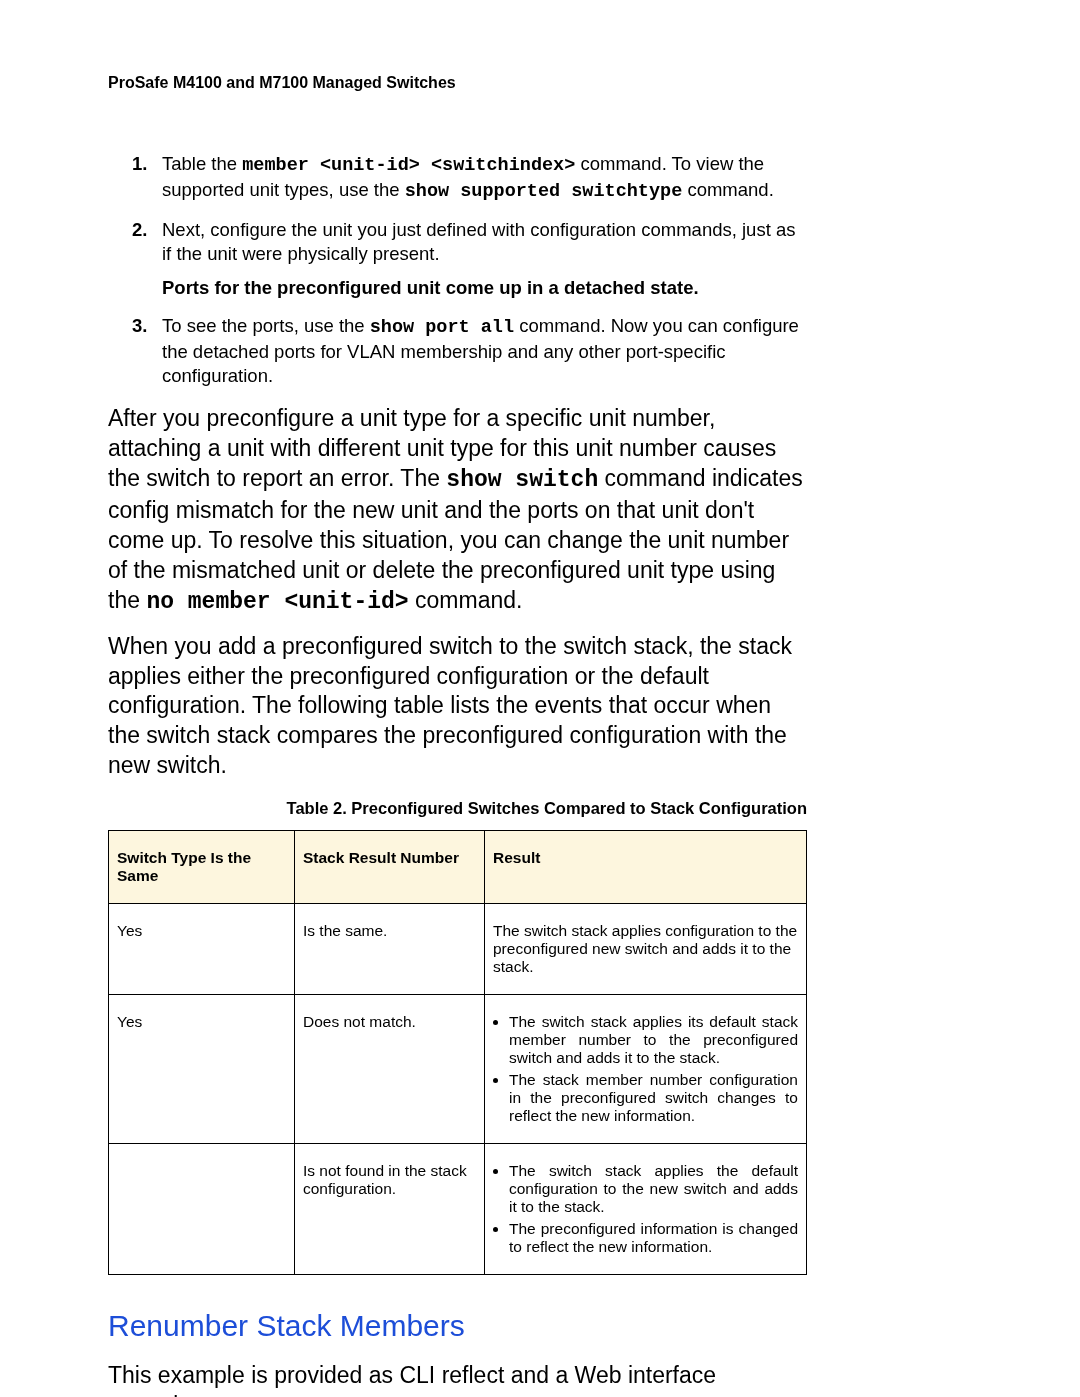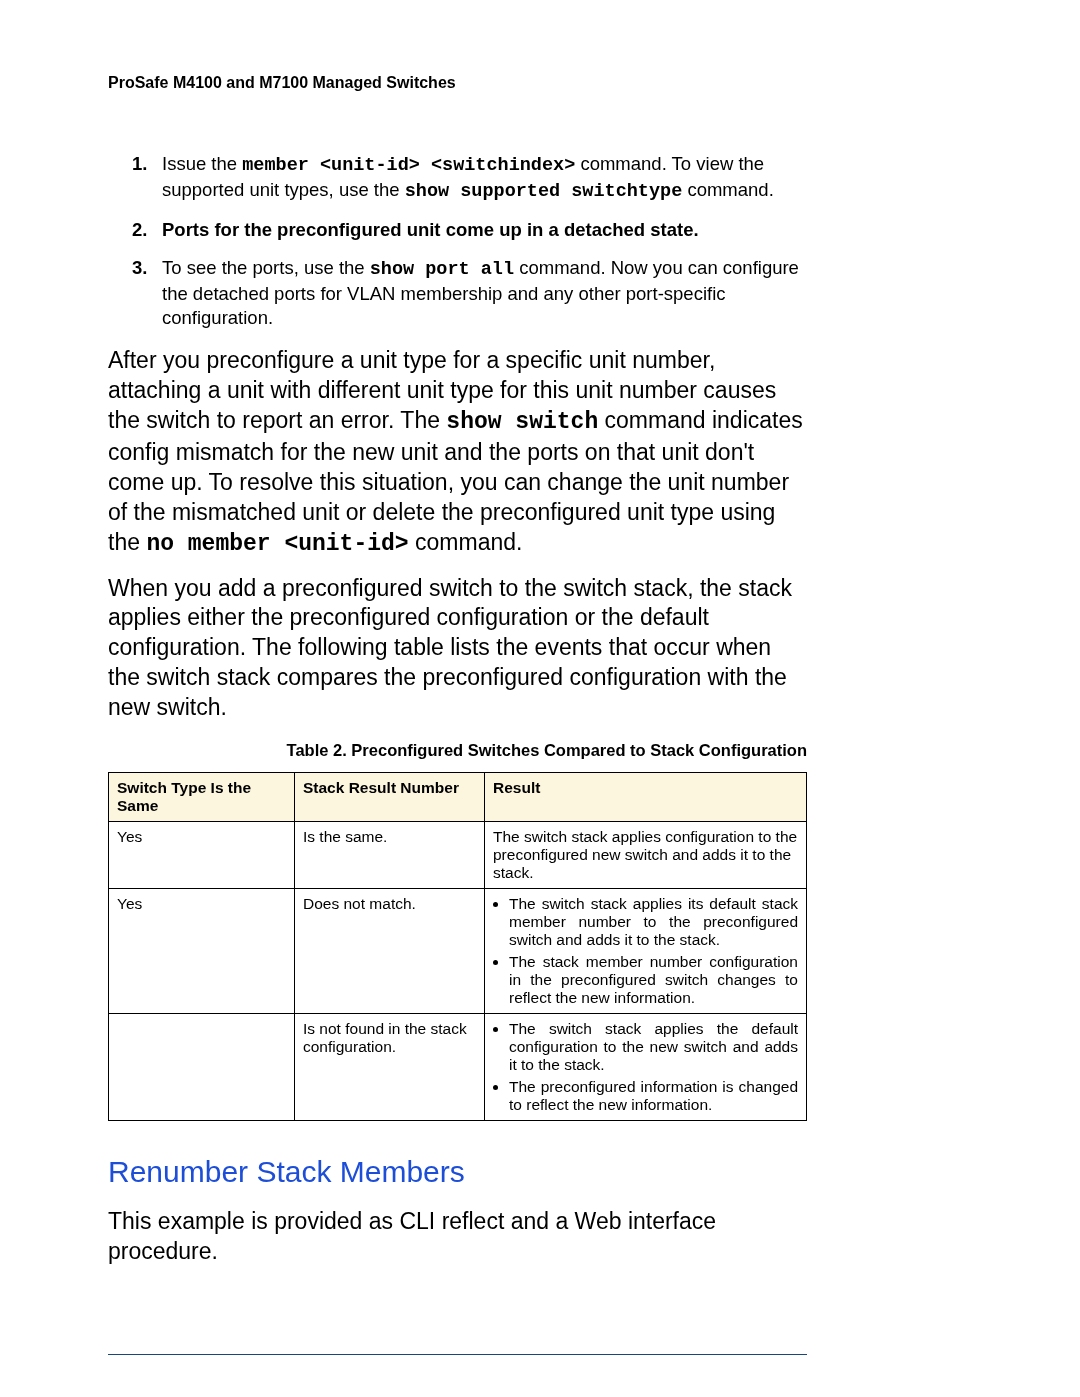--- a/index.html
+++ b/index.html
@@ -60,21 +60,21 @@
       margin: 18px 0 12px 0;
       text-align: right;
     }
     table.dt {
       width: 100%;
       border-collapse: collapse;
       font-size: 15.5px;
     }
     table.dt th, table.dt td {
       border: 1px solid #000;
-      padding: 6px 8px;
+      padding: 18px 8px;
       vertical-align: top;
       text-align: left;
     }
     table.dt thead th {
       background: #fdf6de;
       font-weight: bold;
     }
     table.dt .c1 { width: 186px; }
     table.dt .c2 { width: 190px; }
     ul.cell-bullets {
@@ -114,24 +114,25 @@
   </style>
 </head>
 <body>
 
 <div class="page">
   <div class="header">ProSafe M4100 and M7100 Managed Switches</div>
 
   <ol class="steps">
     <li>
       <span class="num">1.</span>
-      <span>Issue the </span><span class="mono">member &lt;unit-id&gt; &lt;switchindex&gt;</span><span> command. To view the supported unit types, use the </span><span class="mono">show supported switchtype</span><span> command.</span>
+      <span>Table the </span><span class="mono">member &lt;unit-id&gt; &lt;switchindex&gt;</span><span> command. To view the supported unit types, use the </span><span class="mono">show supported switchtype</span><span> command.</span>
     </li>
     <li>
       <span class="num">2.</span>
+      <span>Next, configure the unit you just defined with configuration commands, just as if the unit were physically present.</span>
       <div class="sub">Ports for the preconfigured unit come up in a detached state.</div>
     </li>
     <li>
       <span class="num">3.</span>
       <span>To see the ports, use the </span><span class="mono">show port all</span><span> command. Now you can configure the detached ports for VLAN membership and any other port-specific configuration.</span>
     </li>
   </ol>
 
   <p class="body-p">
     <span>After you preconfigure a unit type for a specific unit number, attaching a unit with different unit type for this unit number causes the switch to report an error. The </span><span class="mono">show switch</span><span> command indicates config mismatch for the new unit and the ports on that unit don't come up. To resolve this situation, you can change the unit number of the mismatched unit or delete the preconfigured unit type using the </span><span class="mono">no member &lt;unit-id&gt;</span><span> command.</span>

